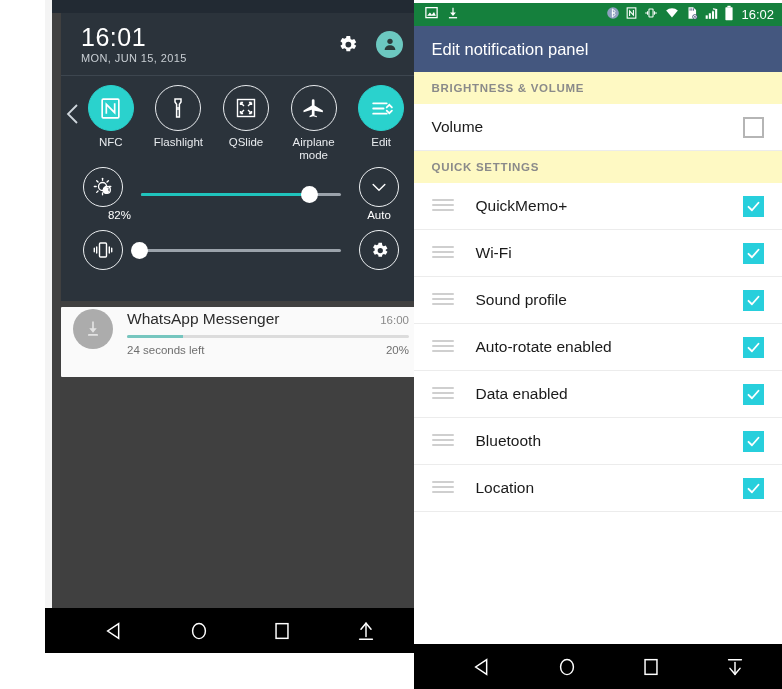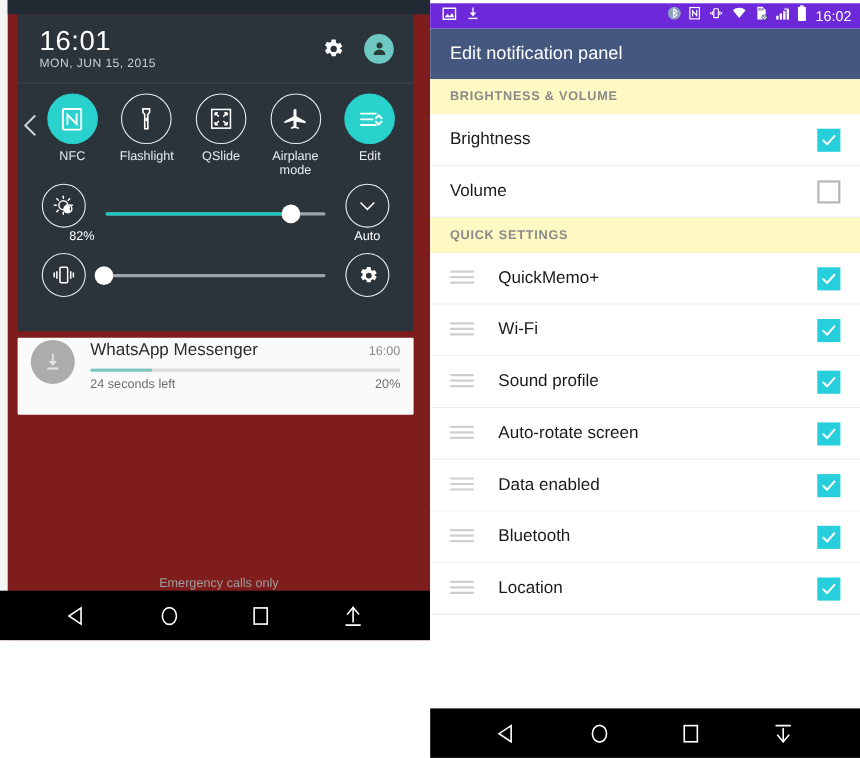--- a/index.html
+++ b/index.html
@@ -7,23 +7,24 @@
     width: 782px; height: 689px;
     font-family: "Liberation Sans", sans-serif;
     background: #ffffff;
     overflow: hidden;
   }
   .screens { display: flex; width: 782px; height: 689px; }
 
   
   .left-phone {
     position: relative;
-    width: 391px; height: 582px;
-    background: #7f1d1d;
+    width: 391px; height: 653px;
+    background: #404040;
     overflow: hidden;
+    margin-left: 45px;
   }
   .left-edge-strip {
     position: absolute; left: 0; top: 0;
     width: 7px; height: 644px;
     background: #f4f4f4;
   }
   .left-topstrip {
     position: absolute; left: 7px; top: 0;
     width: 384px; height: 13px;
     background: #222a33;
@@ -155,21 +156,21 @@
   .nav-btn { width: 34px; height: 34px; display: flex; align-items: center; justify-content: center; }
 
   
   .right-phone {
     position: relative;
     width: 391px; height: 689px;
     background: #ffffff;
     overflow: hidden;
   }
   .statusbar {
-    height: 26px; background: #6d28d9;
+    height: 26px; background: #15803d;
     display: flex; align-items: center;
     padding: 0 8px 0 10px;
     border-top: 3px solid #ffffff;
   }
   .sb-left { display: flex; align-items: center; gap: 7px; flex: 1; }
   .sb-right { display: flex; align-items: center; gap: 5px; }
   .sb-time { color: #ffffff; font-size: 13px; margin-left: 2px; }
 
   .appbar {
     height: 46px; background: #44577f;
@@ -390,21 +391,20 @@
             <div class="notif-progress-fill" style="width:20%"></div>
           </div>
           <div class="notif-row2">
             <div class="notif-sub">24 seconds left</div>
             <div class="notif-pct">20%</div>
           </div>
         </div>
       </div>
     </div>
 
-    <div class="emerg">Emergency calls only</div>
 
     <div class="navbar">
       <span class="nav-btn">
         <svg width="22" height="22" viewBox="0 0 24 24" fill="none" stroke="#ffffff" stroke-width="1.6">
           <polygon points="16,4 4,12 16,20"></polygon>
         </svg>
       </span>
       <span class="nav-btn">
         <svg width="22" height="22" viewBox="0 0 24 24" fill="none" stroke="#ffffff" stroke-width="1.6">
           <ellipse cx="12" cy="12" rx="7" ry="8.3"></ellipse>
@@ -503,28 +503,20 @@
     </div>
 
     <div class="appbar">
       <div class="appbar-title">Edit notification panel</div>
     </div>
 
     <div class="section-hdr">
       <span>BRIGHTNESS &amp; VOLUME</span>
     </div>
 
-    <div class="list-row">
-      <div class="row-label">Brightness</div>
-      <div class="cbox checked">
-        <svg width="15" height="15" viewBox="0 0 24 24" fill="none" stroke="#ffffff" stroke-width="3" stroke-linecap="round" stroke-linejoin="round">
-          <polyline points="4,12.5 9.5,18 20,6"></polyline>
-        </svg>
-      </div>
-    </div>
 
     <div class="list-row">
       <div class="row-label">Volume</div>
       <div class="cbox unchecked"></div>
     </div>
 
     <div class="section-hdr">
       <span>QUICK SETTINGS</span>
     </div>
 
@@ -578,21 +570,21 @@
 
 
     <div class="list-row">
       <div class="drag-handle">
         <div class="drag-lines">
             <div></div>
             <div></div>
             <div></div>
           </div>
       </div>
-      <div class="row-label">Auto-rotate screen</div>
+      <div class="row-label">Auto-rotate enabled</div>
       <div class="cbox checked">
         <svg width="15" height="15" viewBox="0 0 24 24" fill="none" stroke="#ffffff" stroke-width="3" stroke-linecap="round" stroke-linejoin="round">
             <polyline points="4,12.5 9.5,18 20,6"></polyline>
           </svg>
       </div>
     </div>
 
     <div class="list-row">
       <div class="drag-handle">
         <div class="drag-lines">

